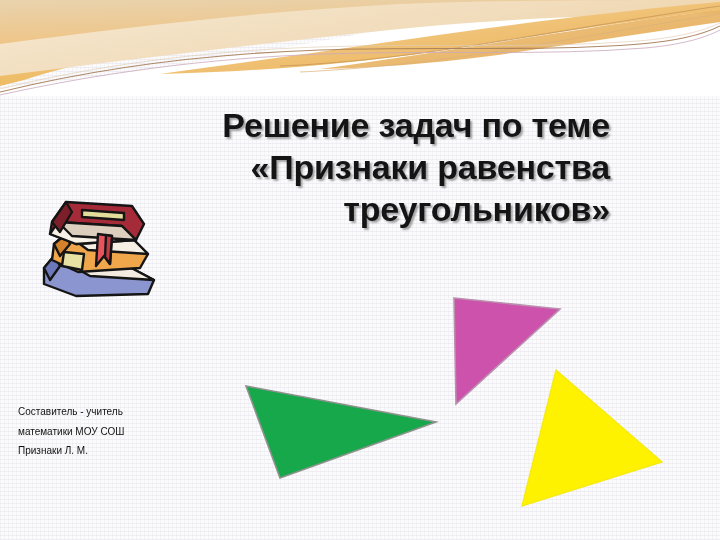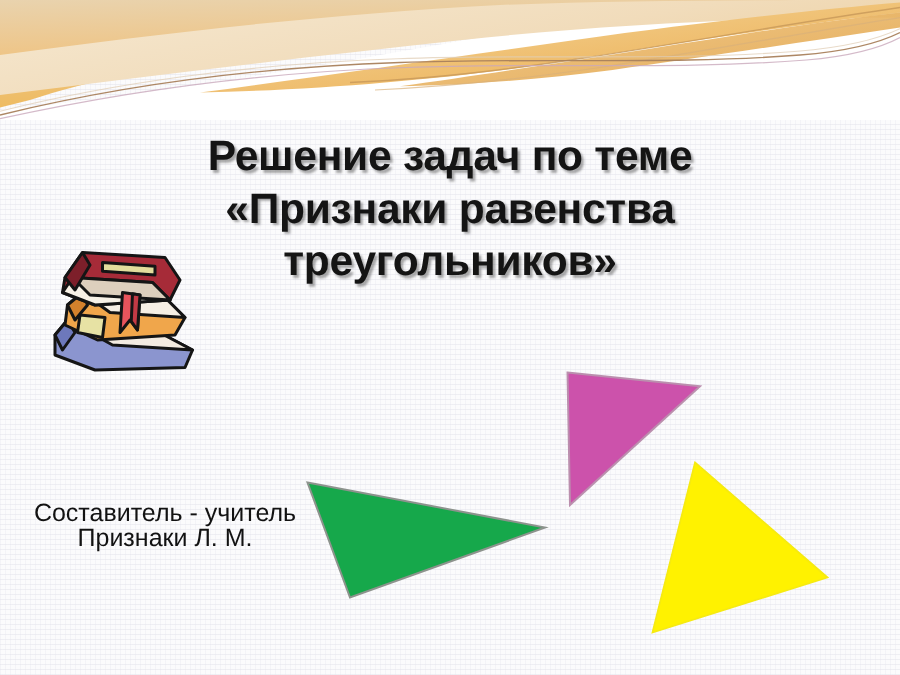--- a/index.html
+++ b/index.html
@@ -38,29 +38,29 @@
     top: 104px;
     width: 500px;
     text-align: center;
     color: #141414;
     font-size: 34px;
     font-weight: bold;
     line-height: 42px;
     letter-spacing: -0.2px;
     text-shadow: 2px 2px 2px rgba(60,60,60,0.45);
   }
-  #title-block .tline { display: block; white-space: nowrap; }
+  #title-block .tline { display: block; white-space: nowrap; text-align: right; }
   #author-block {
     position: absolute;
     left: 18px;
     top: 402px;
     width: 228px;
-    text-align: center;
+    text-align: left;
     color: #121212;
-    font-size: 20px;
+    font-size: 10px;
     line-height: 19.5px;
   }
   #author-block .aline { display: block; }
   #books {
     position: absolute;
     left: 36px;
     top: 190px;
     width: 124px;
     height: 116px;
   }
@@ -118,20 +118,21 @@
   </svg>
 
   <div id="title-block">
     <span class="tline">Решение задач по теме</span>
     <span class="tline">«Признаки равенства</span>
     <span class="tline">треугольников»</span>
   </div>
 
   <div id="author-block">
     <span class="aline">Составитель - учитель</span>
+    <span class="aline">математики МОУ СОШ</span>
     <span class="aline">Признаки Л. М.</span>
   </div>
 
   <svg id="books" viewBox="0 0 124 116">
     <g stroke="#151515" stroke-width="2.4" stroke-linejoin="round" stroke-linecap="round">
 
       <path fill="#8b95cf" d="M8,78 L18,66 L84,72 L118,90 L112,104 L40,106 L8,94 Z"></path>
       <path fill="#f3ebe0" d="M18,66 L84,72 L118,90 L54,86 Z"></path>
       <path fill="#6d78bb" d="M8,78 L18,66 L24,76 L14,90 Z"></path>
 

